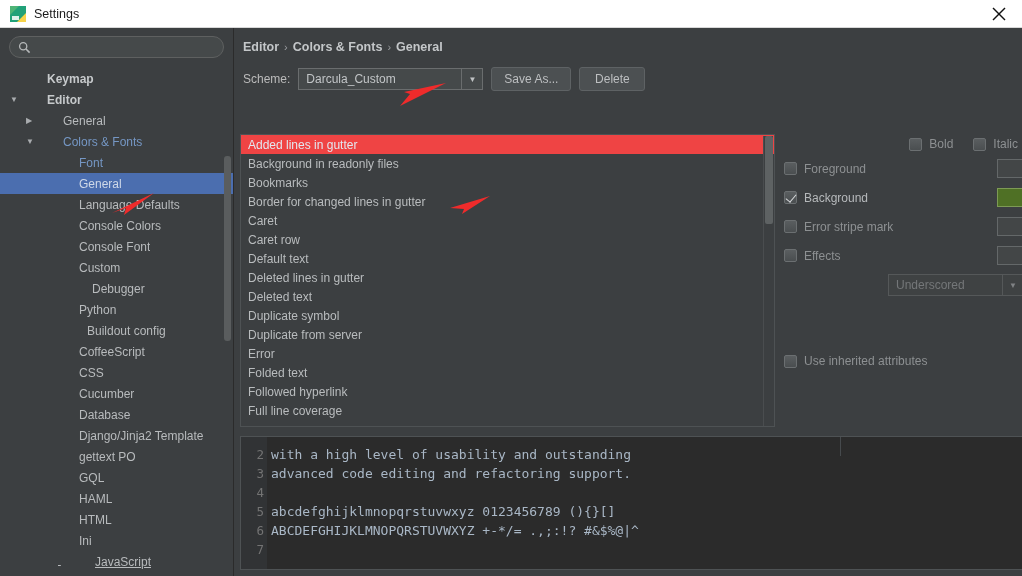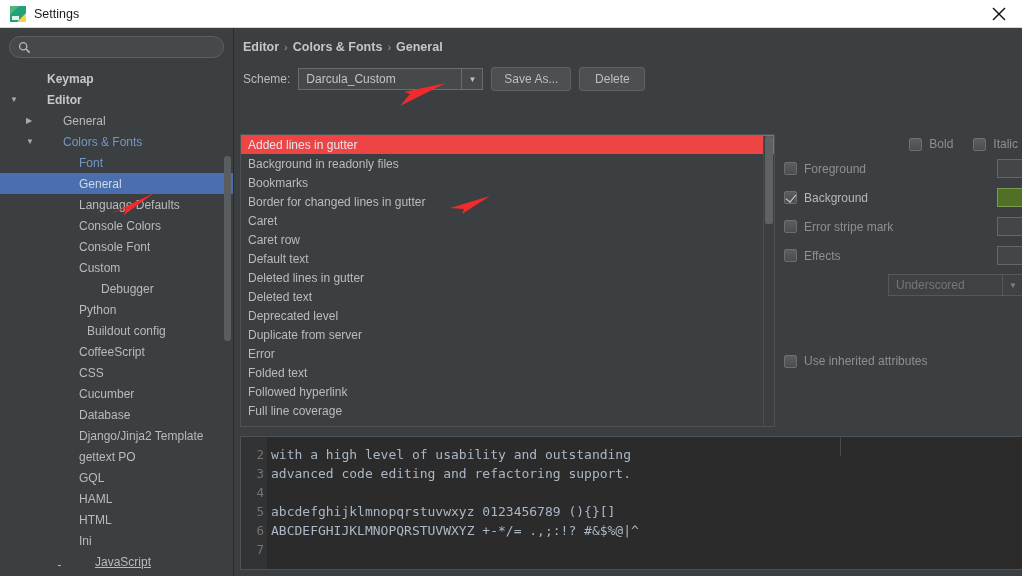--- a/index.html
+++ b/index.html
@@ -339,21 +339,21 @@
           <span class="lbl">Console Colors</span>
         </div>
         <div class="tree-item" style="padding-left: 42px;">
           <span class="tw empty">•</span>
           <span class="lbl">Console Font</span>
         </div>
         <div class="tree-item" style="padding-left: 42px;">
           <span class="tw empty">•</span>
           <span class="lbl">Custom</span>
         </div>
-        <div class="tree-item" style="padding-left: 64px;">
+        <div class="tree-item" style="padding-left: 18px; margin-left: 37px;">
           <span class="tw empty">•</span>
           <span class="lbl">Debugger</span>
         </div>
         <div class="tree-item" style="padding-left: 42px;">
           <span class="tw empty">•</span>
           <span class="lbl">Python</span>
         </div>
         <div class="tree-item" style="padding-left: 50px;">
           <span class="tw empty">•</span>
           <span class="lbl">Buildout config</span>
@@ -430,21 +430,21 @@
       <div id="attrRows">
           <div class="attr-row selected">Added lines in gutter</div>
           <div class="attr-row">Background in readonly files</div>
           <div class="attr-row">Bookmarks</div>
           <div class="attr-row">Border for changed lines in gutter</div>
           <div class="attr-row">Caret</div>
           <div class="attr-row">Caret row</div>
           <div class="attr-row">Default text</div>
           <div class="attr-row">Deleted lines in gutter</div>
           <div class="attr-row">Deleted text</div>
-          <div class="attr-row">Deprecated level</div>
+          <div class="attr-row">Duplicate symbol</div>
           <div class="attr-row">Duplicate from server</div>
           <div class="attr-row">Error</div>
           <div class="attr-row">Folded text</div>
           <div class="attr-row">Followed hyperlink</div>
           <div class="attr-row">Full line coverage</div>
         </div>
       <div class="attr-scroll">
         <div class="attr-thumb"></div>
       </div>
     </div>

